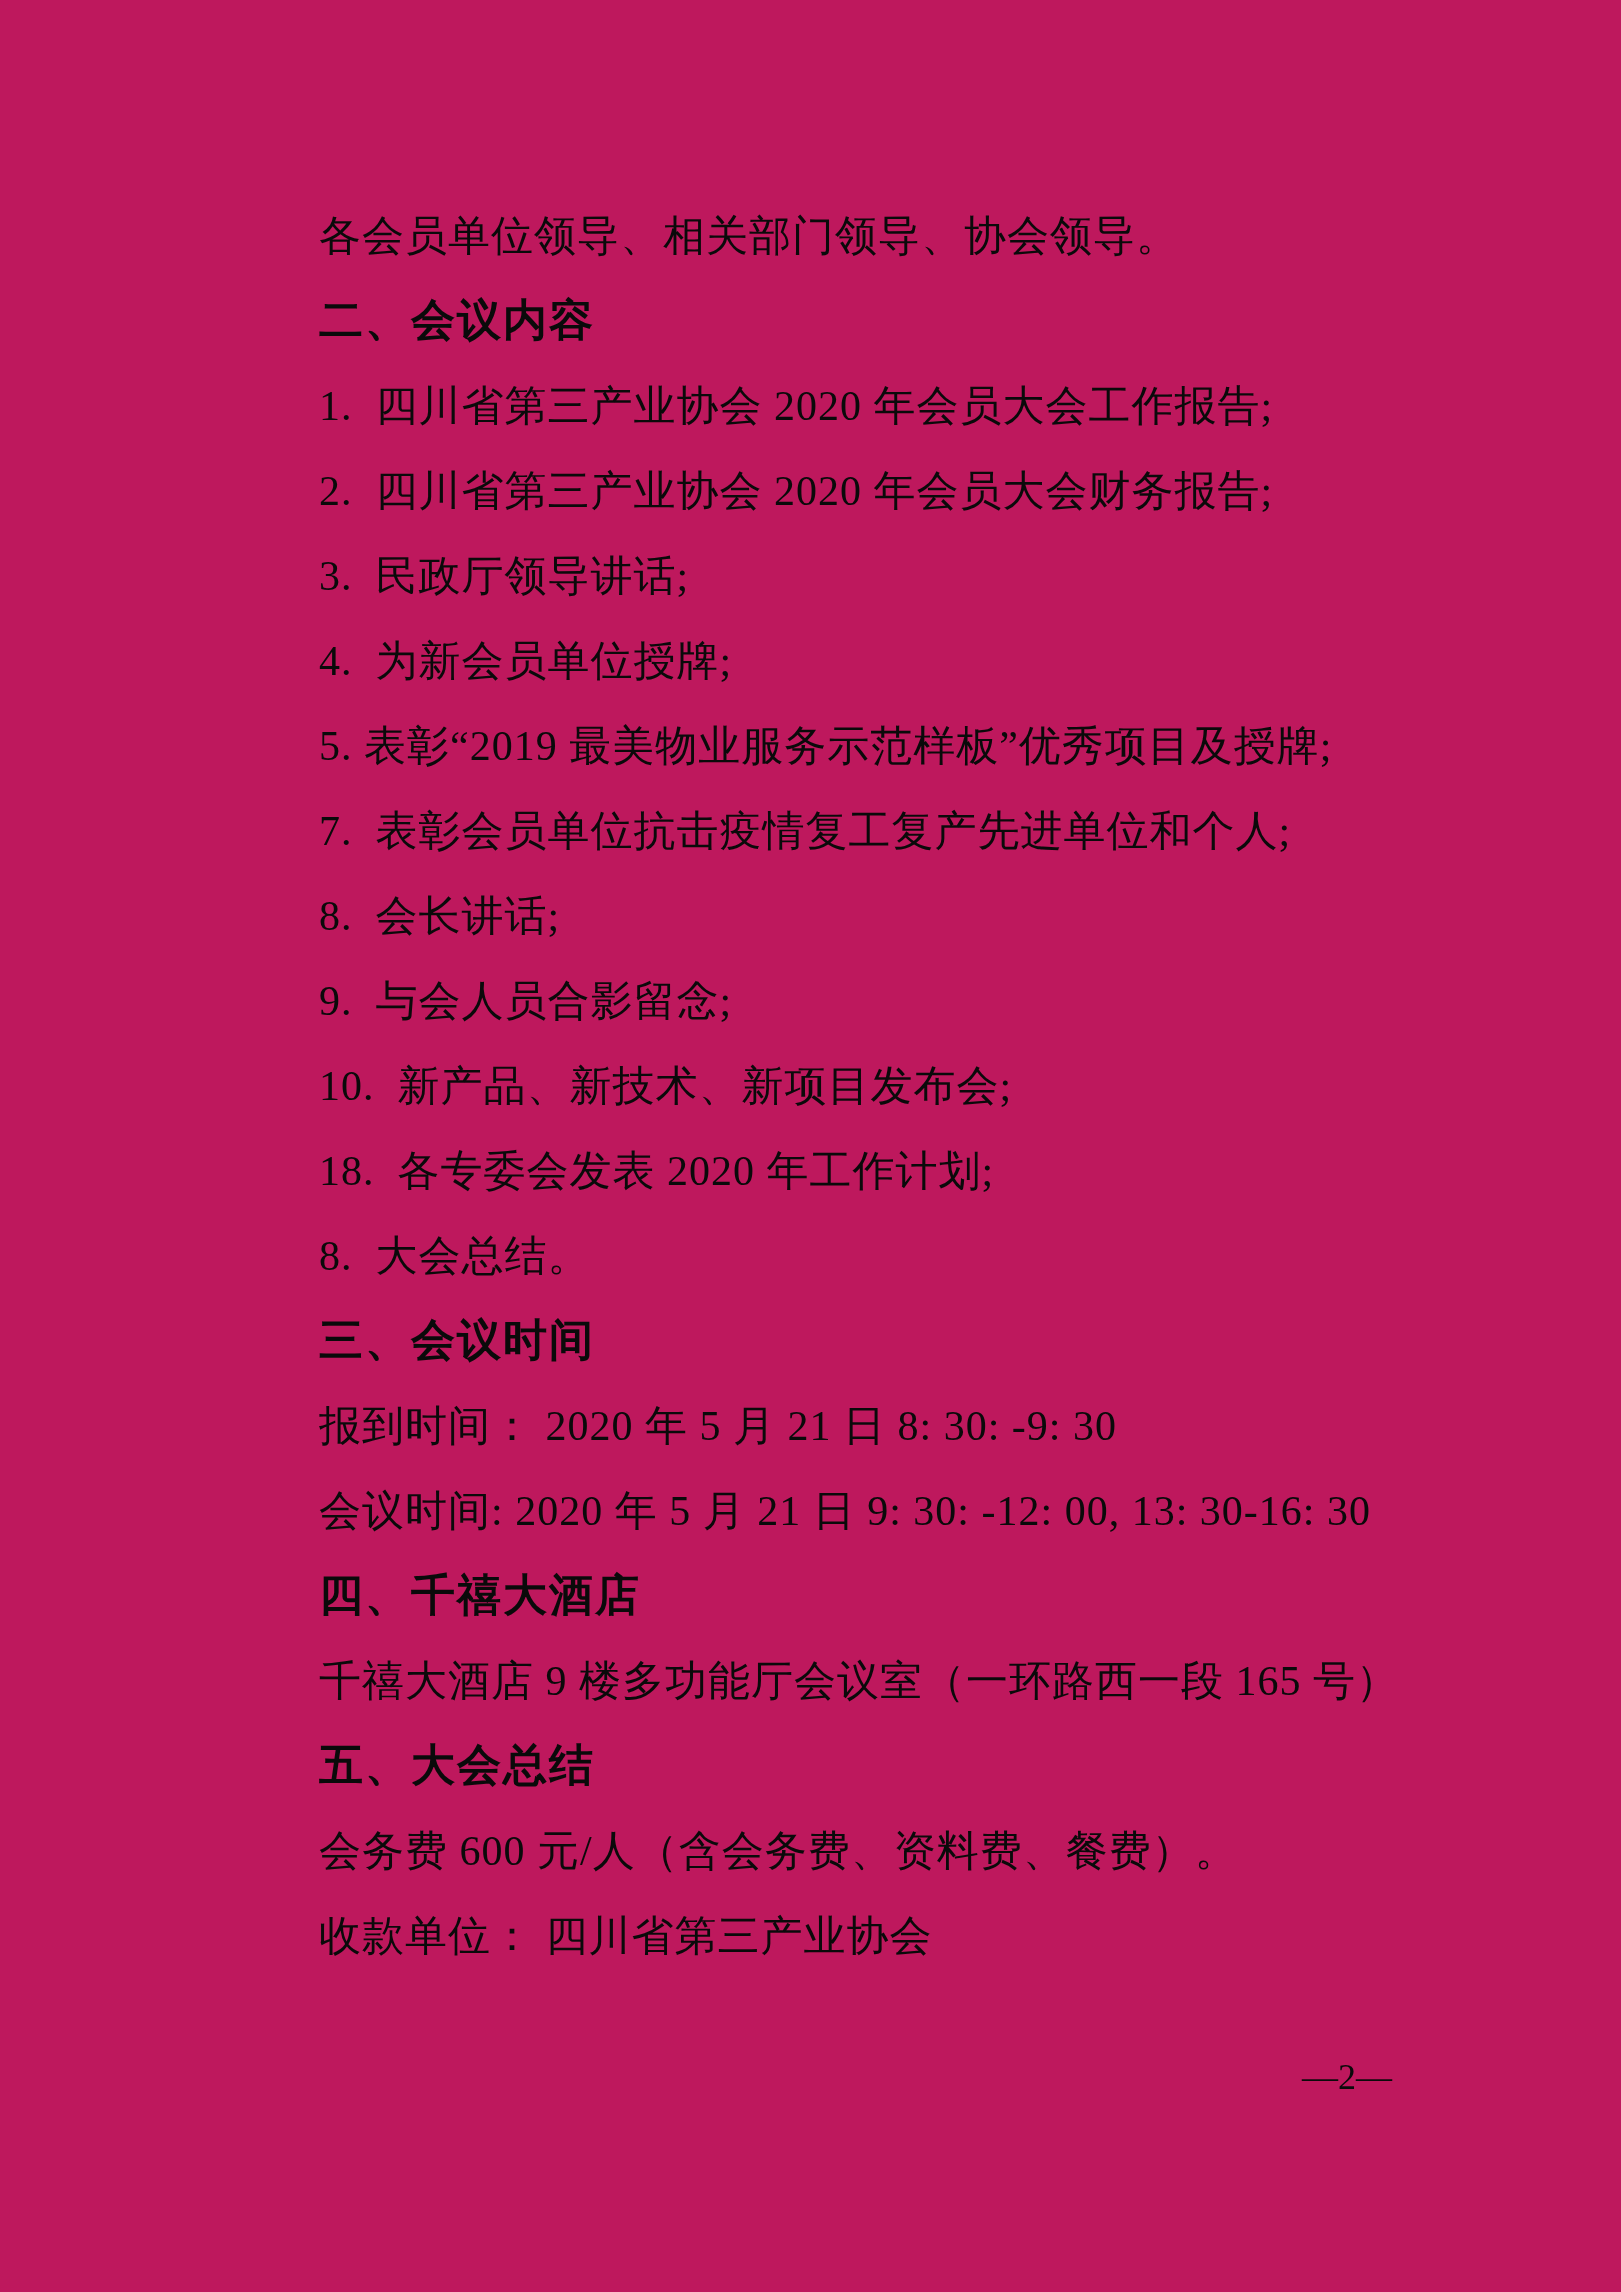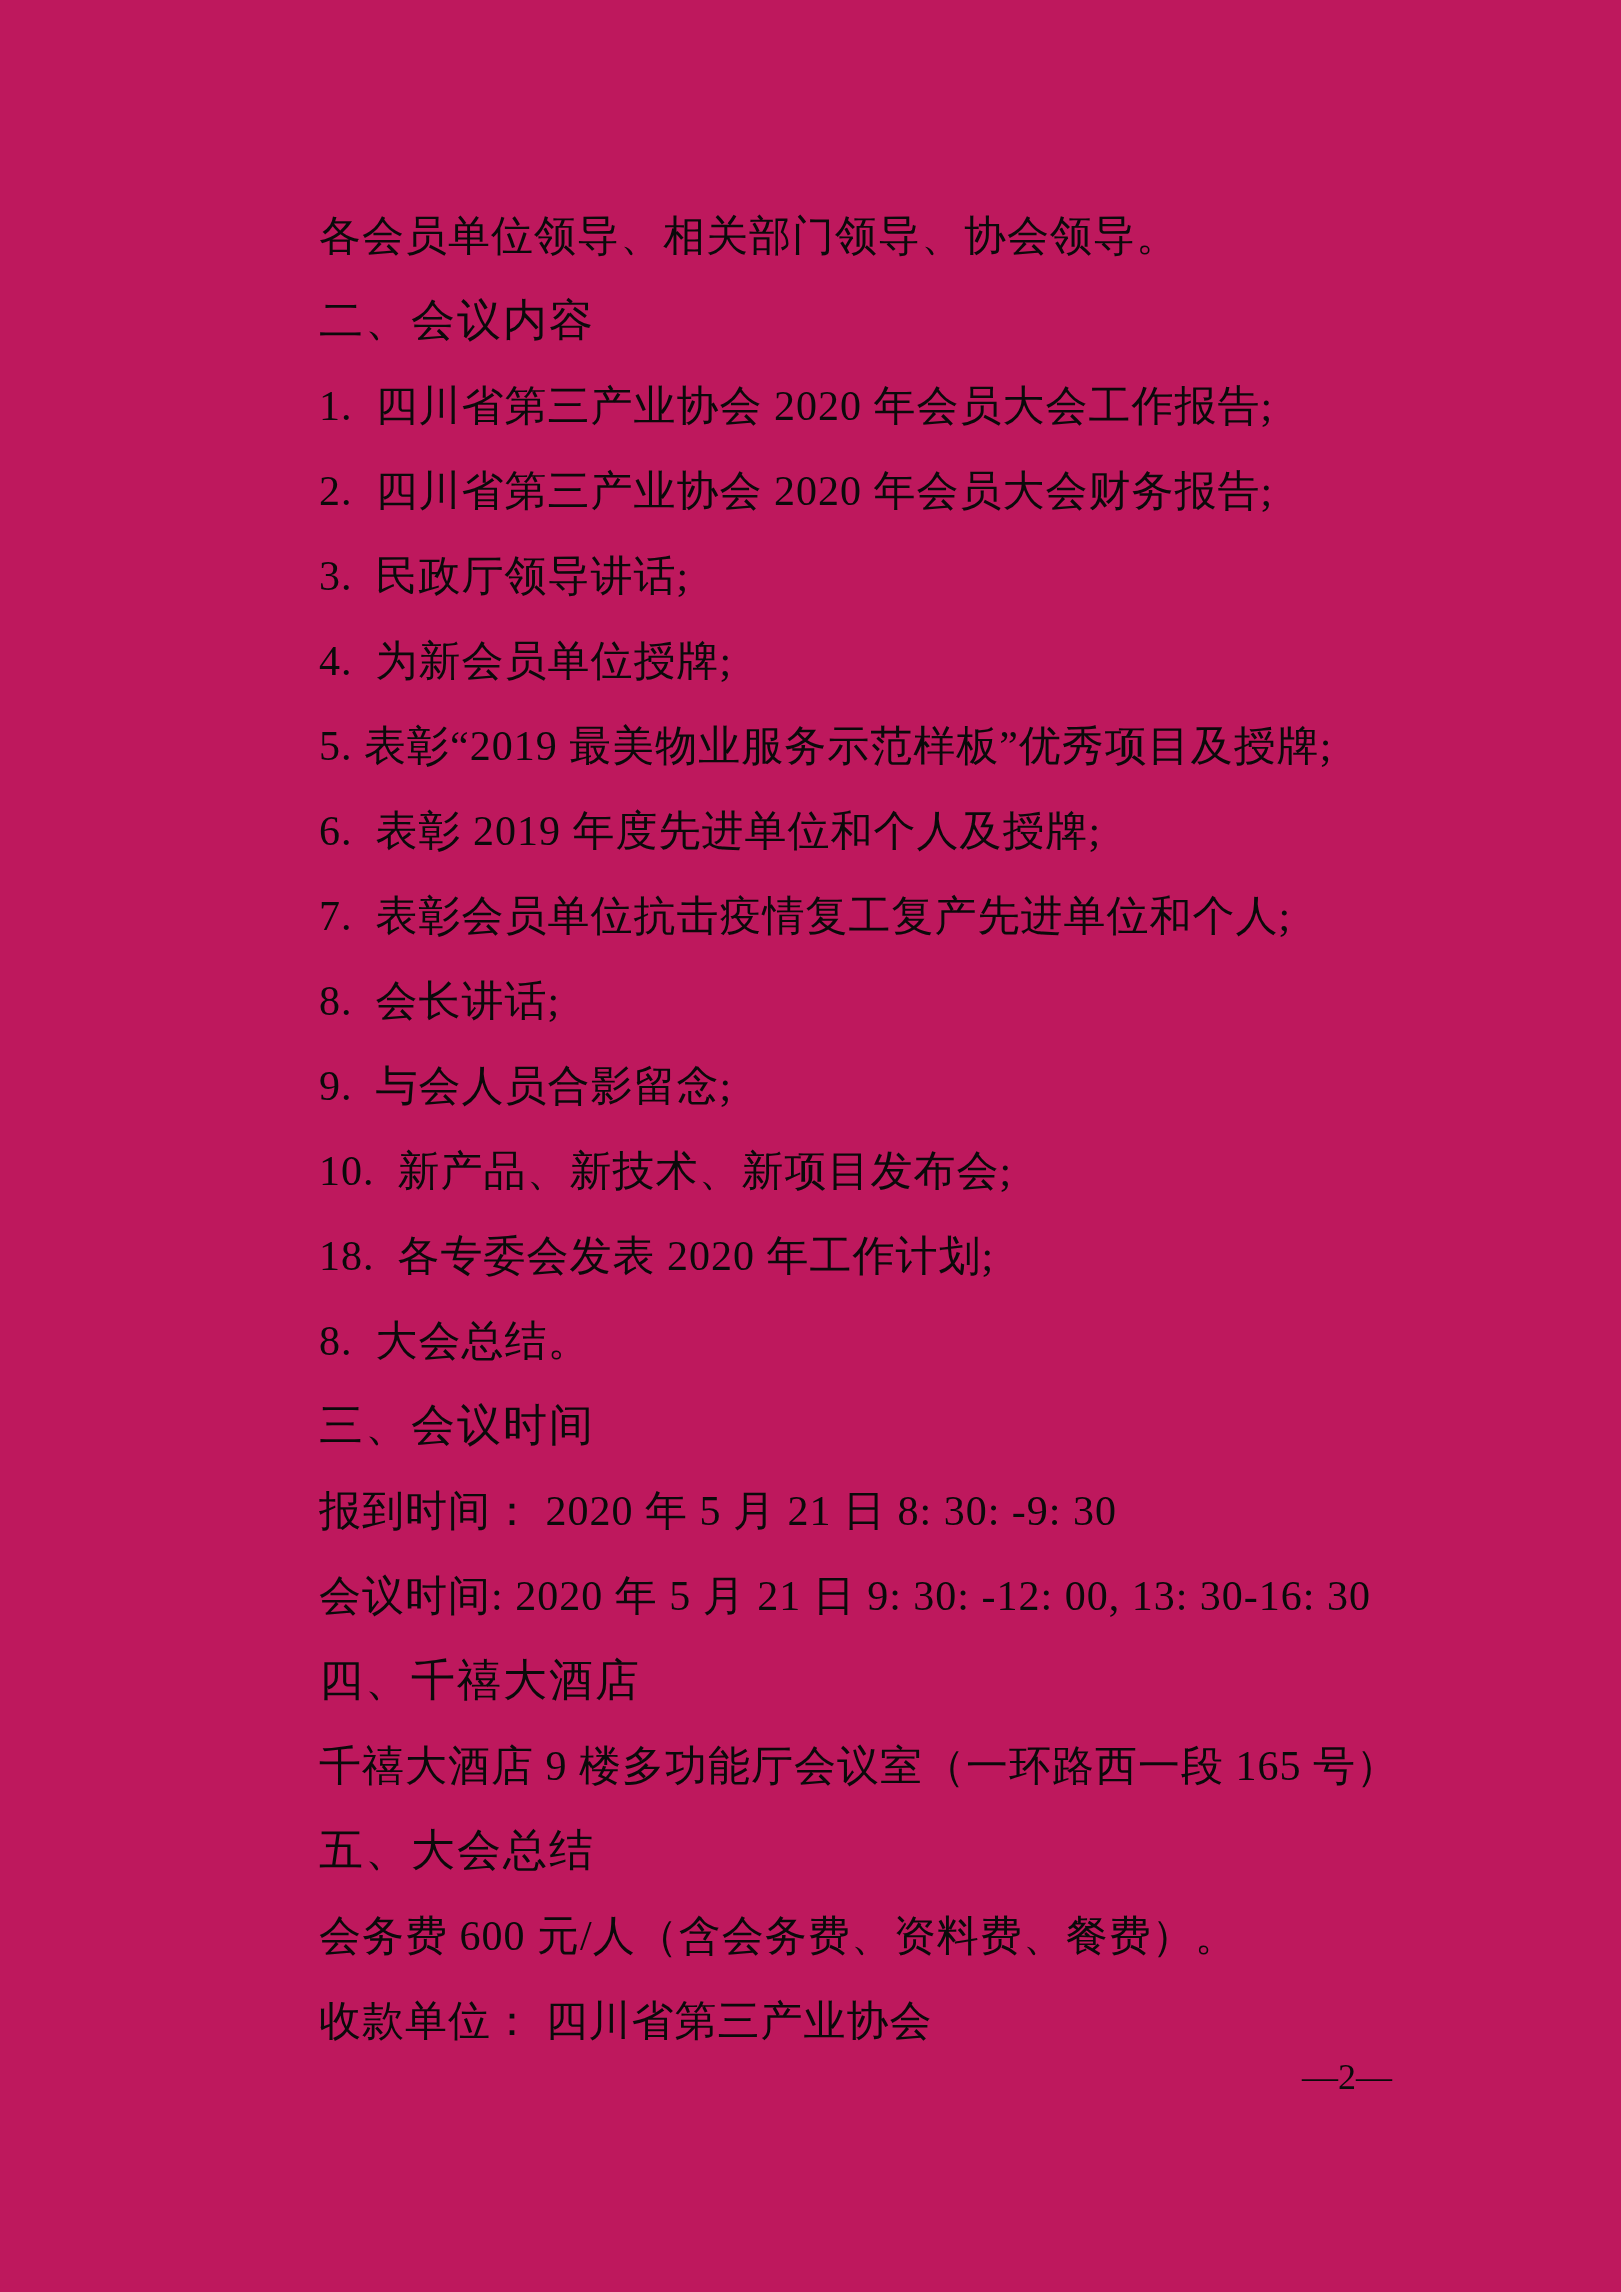--- a/index.html
+++ b/index.html
@@ -27,21 +27,21 @@
     height: 85px;
     display: flex;
     align-items: center;
     font-size: 42px;
     letter-spacing: 1px;
     white-space: pre-wrap;
     color: #0a0a0a;
   }
   .line.heading {
     font-family: "Liberation Sans", sans-serif;
-    font-weight: normal;
+    font-weight: bold;
     font-size: 44px;
     letter-spacing: 2px;
   }
   .page-number {
     position: absolute;
     top: 2056px;
     right: 229px;
     font-size: 36px;
     font-family: "Liberation Serif", serif;
     color: #0a0a0a;
@@ -55,21 +55,20 @@
 
     <div class="line">各会员单位领导、相关部门领导、协会领导。</div>
 
     <div class="line heading">二、会议内容</div>
 
     <div class="line">1.  四川省第三产业协会 2020 年会员大会工作报告;</div>
     <div class="line">2.  四川省第三产业协会 2020 年会员大会财务报告;</div>
     <div class="line">3.  民政厅领导讲话;</div>
     <div class="line">4.  为新会员单位授牌;</div>
     <div class="line">5. 表彰“2019 最美物业服务示范样板”优秀项目及授牌;</div>
-    <div class="line">6.  表彰 2019 年度先进单位和个人及授牌;</div>
     <div class="line">7.  表彰会员单位抗击疫情复工复产先进单位和个人;</div>
     <div class="line">8.  会长讲话;</div>
     <div class="line">9.  与会人员合影留念;</div>
     <div class="line">10.  新产品、新技术、新项目发布会;</div>
     <div class="line">18.  各专委会发表 2020 年工作计划;</div>
     <div class="line">8.  大会总结。</div>
 
     <div class="line heading">三、会议时间</div>
     <div class="line">报到时间： 2020 年 5 月 21 日 8: 30: -9: 30</div>
     <div class="line">会议时间: 2020 年 5 月 21 日 9: 30: -12: 00, 13: 30-16: 30</div>

